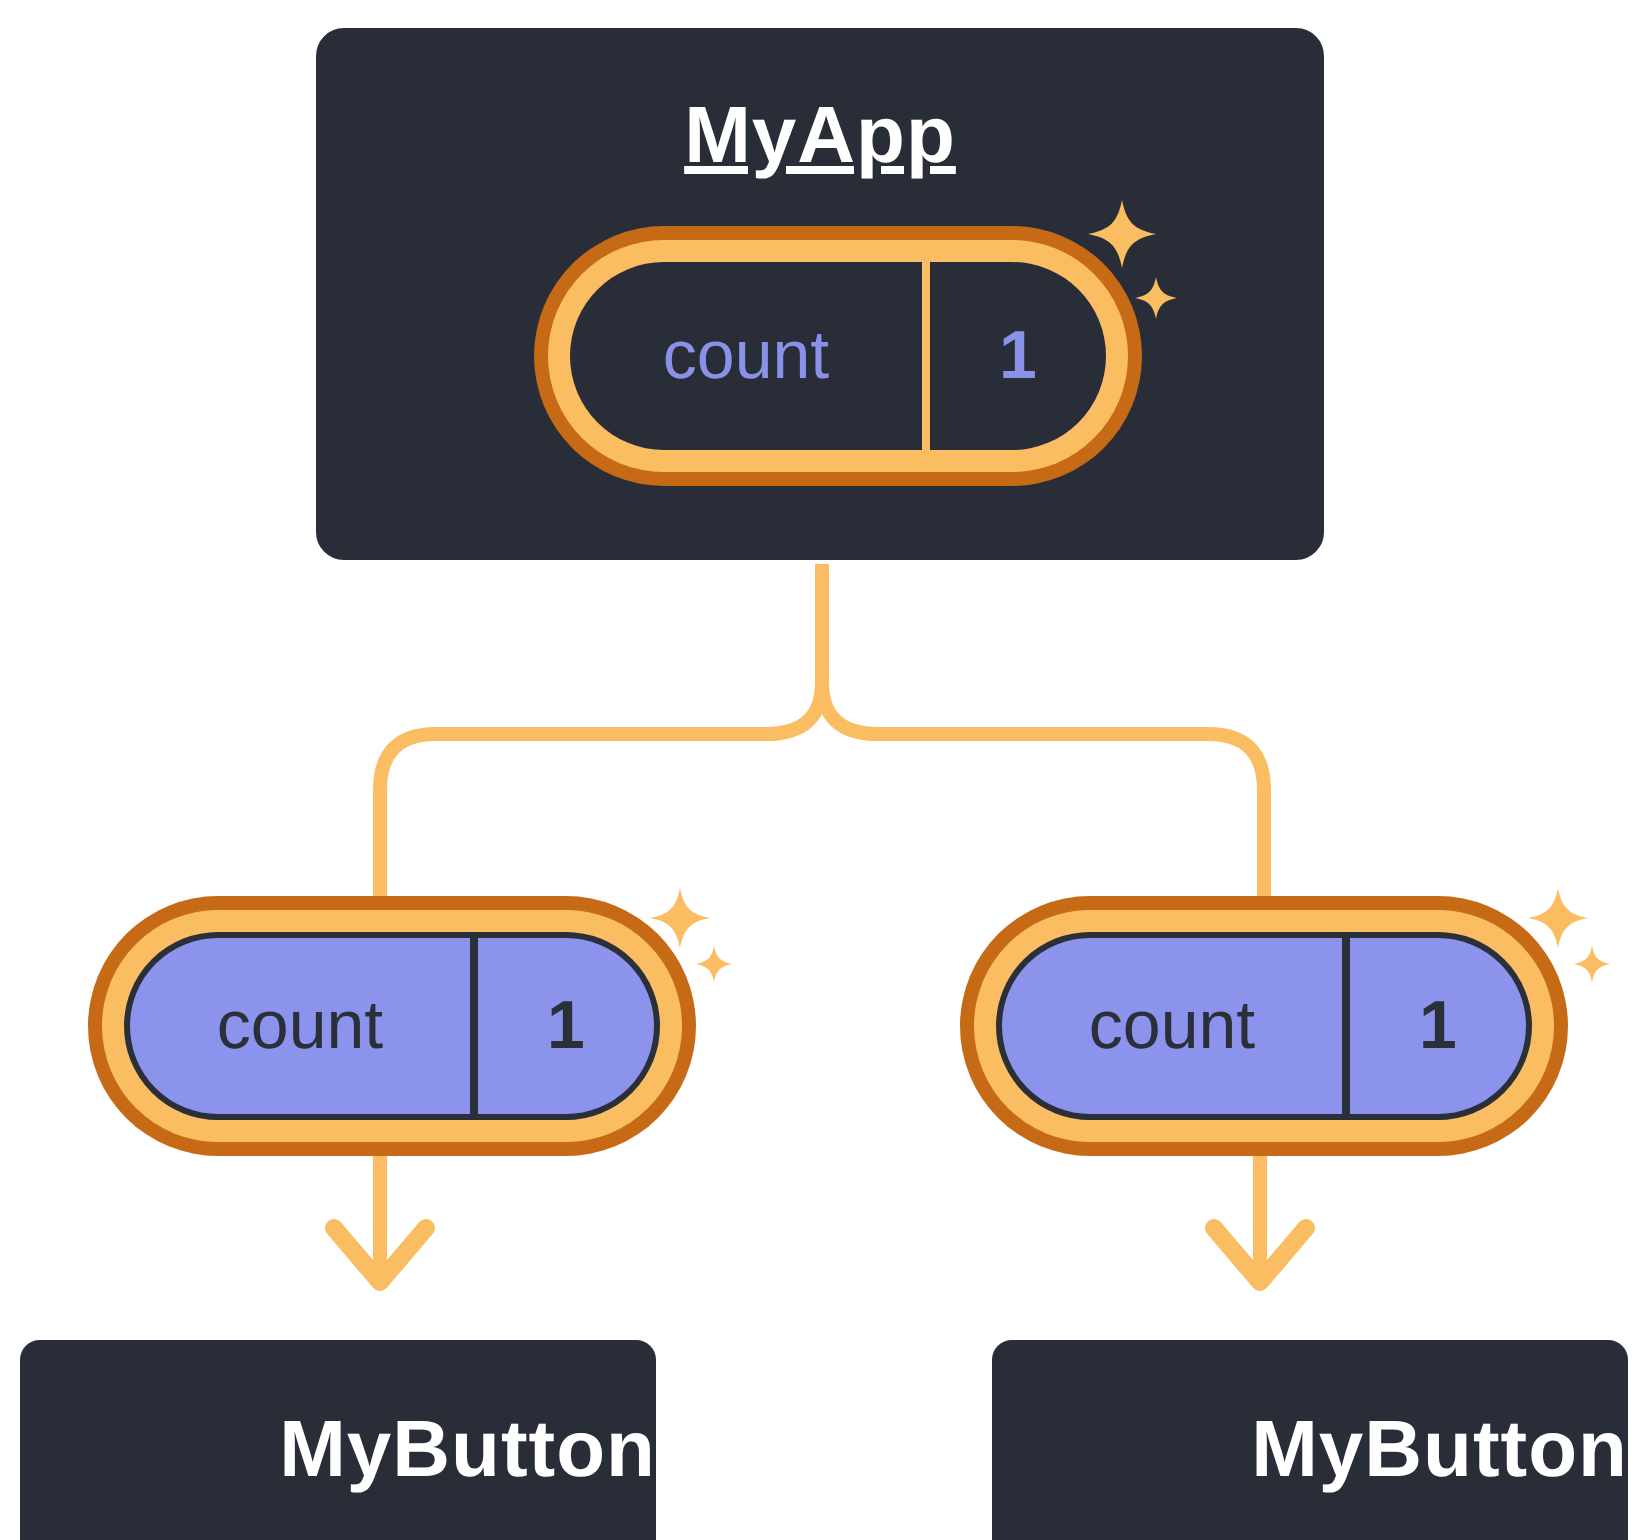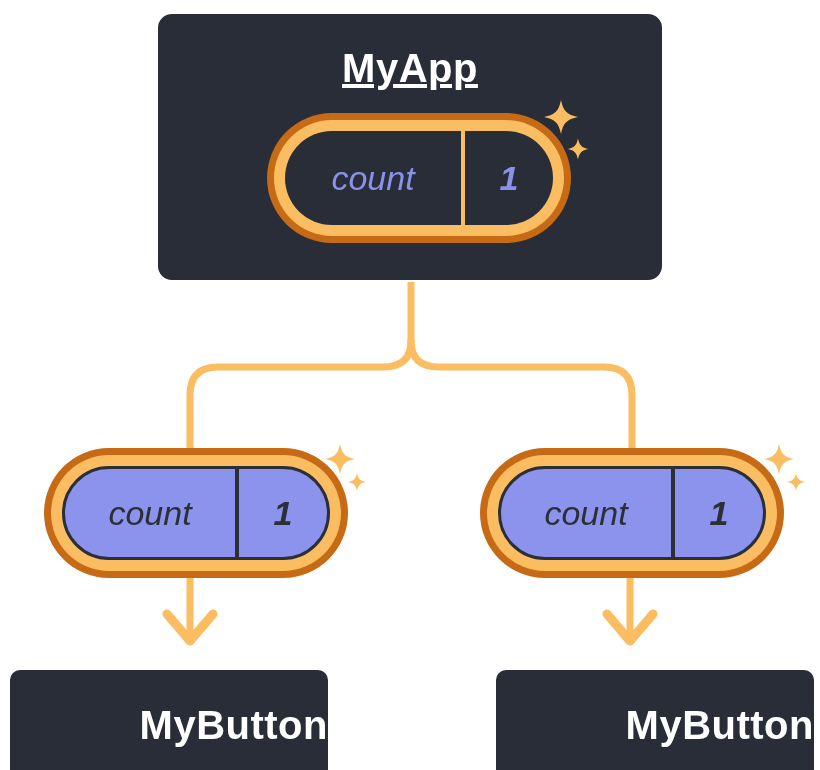--- a/index.html
+++ b/index.html
@@ -54,21 +54,21 @@
     width:100%;height:100%;border-radius:47px;display:flex;align-items:stretch;
     overflow:hidden;box-sizing:border-box;
   }
   .pill.state{left:109px;top:99px;}            
   .pill.prop.pos-left{left:44px;top:448px;}
   .pill.prop.pos-right{left:480px;top:448px;}
 
   .state .pill-core{background:var(--surface);}
   .prop  .pill-core{background:var(--purple_fill);border:3px solid var(--dark_text);}
 
-  .cell{display:flex;align-items:center;justify-content:center;font-style:italic;}
+  .cell{display:flex;align-items:center;justify-content:center;}
   .cell.label{flex:1;font-size:34px;font-weight:400;}
   .cell.value{width:88px;font-size:34px;font-weight:700;}
   .state .cell{color:var(--purple_text);}
   .prop  .cell{color:var(--dark_text);}
   .prop  .cell.label{font-weight:500;}
   .divider{width:4px;align-self:stretch;}
   .state .divider{background:var(--accent_light);}
   .prop  .divider{background:var(--dark_text);}
 </style>
 </head>

